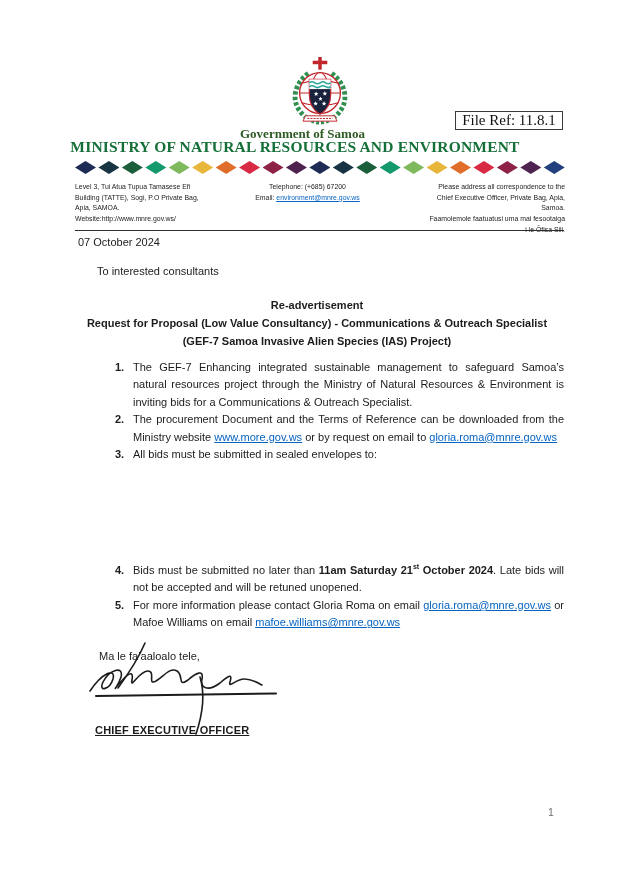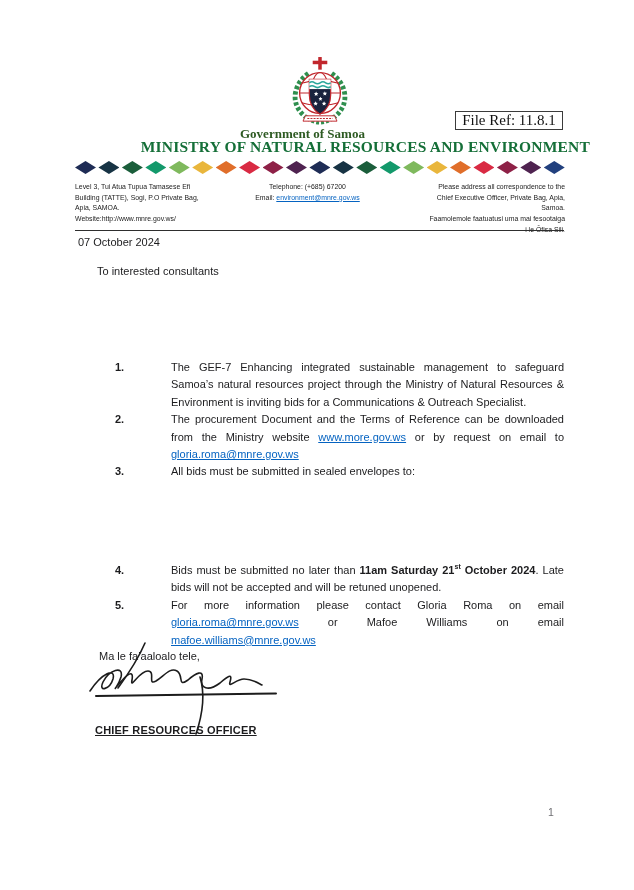--- a/index.html
+++ b/index.html
@@ -12,21 +12,21 @@
   #emblem-caption{
     position:absolute;left:240px;top:126px;width:160px;
     font-family:"Liberation Serif",serif;font-weight:700;font-size:13px;color:#2d5a22;
   }
   #file-ref-box{
     position:absolute;left:455px;top:111px;width:106px;height:17px;
     border:1.3px solid #3b3b3b;display:flex;align-items:center;justify-content:center;
     font-family:"Liberation Serif",serif;font-size:15px;color:#111;
   }
   #ministry-title{
-    position:absolute;left:0;top:138px;width:590px;text-align:right;
+    position:absolute;left:0;top:138px;width:590px;text-align:center;
     font-family:"Liberation Serif",serif;font-weight:700;font-size:15.5px;color:#156f38;
     letter-spacing:.2px;white-space:nowrap;
   }
   #diamond-row{
     position:absolute;left:75px;top:161px;width:490px;height:13px;
     display:flex;justify-content:space-between;align-items:center;
   }
   .diamond{
     width:21px;height:13px;flex:none;
     clip-path:polygon(50% 0,100% 50%,50% 100%,0 50%);
@@ -49,21 +49,21 @@
   #recipient{position:absolute;left:97px;top:263px;}
   #notice-title{
     position:absolute;left:0px;top:297px;width:634px;text-align:center;
     font-weight:700;white-space:pre-line;line-height:17.8px;font-size:11px;
   }
   .num-list{position:absolute;left:115px;width:449px;}
   #list-1{top:359px;}
   #list-2{top:562px;}
   .li-row{display:flex;}
   .li-num{width:18px;flex:none;font-weight:700;}
-  .li-text{flex:1;text-align:justify;margin-left:38px;}
+  .li-text{flex:1;text-align:justify;}
   .seg-b{font-weight:700;}
   .seg-link{color:#0563c1;text-decoration:underline;}
   sup{font-size:7px;line-height:0;}
   #address-block{
     position:absolute;left:115px;top:481px;font-weight:700;white-space:pre-line;
     line-height:17.2px;font-size:11px;
   }
   
   #salutation{position:absolute;left:99px;top:648px;}
   #signature{position:absolute;left:84px;top:641px;width:232px;height:96px;pointer-events:none;z-index:5;}
@@ -157,20 +157,23 @@
 Chief Executive Officer, Private Bag, Apia,
 Samoa.
 Faamolemole faatuatusi uma mai fesootaiga
 i le Ōfisa Sili.</div>
   </div>
 
   <div id="header-divider"></div>
 
   <div id="date" class="body-text">07 October 2024</div>
   <div id="recipient" class="body-text">To interested consultants</div>
+  <div id="notice-title">Re-advertisement
+Request for Proposal (Low Value Consultancy) - Communications &amp; Outreach Specialist
+(GEF-7 Samoa Invasive Alien Species (IAS) Project)</div>
 
   <div id="list-1" class="num-list body-text">
       <div class="li-row">
         <div class="li-num">1.</div>
         <div class="li-text"><span>The GEF-7 Enhancing integrated sustainable management to safeguard Samoa’s natural resources project through the Ministry of Natural Resources &amp; Environment is inviting bids for a Communications &amp; Outreach Specialist.</span></div>
       </div>
       <div class="li-row">
         <div class="li-num">2.</div>
         <div class="li-text"><span>The procurement Document and the Terms of Reference can be downloaded from the Ministry website </span><span class="seg-link">www.more.gov.ws</span><span> or by request on email to </span><span class="seg-link">gloria.roma@mnre.gov.ws</span></div>
       </div>
@@ -196,16 +199,16 @@
 
   <svg id="signature" viewBox="0 0 232 96" xmlns="http://www.w3.org/2000/svg">
     <g fill="none" stroke="#1c1c1c" stroke-width="1.6" stroke-linecap="round">
       <path d="M61,2 C55,16 45,32 34,47"></path>
       <path d="M6,50 C18,32 32,26 29,38 C26,48 14,52 19,41 C25,29 40,24 37,36 C34,46 27,52 35,43 C43,33 50,28 48,39 C46,49 55,30 64,30 C72,30 63,45 72,40 C80,35 86,26 93,30 C100,34 93,47 104,39 C112,32 120,28 118,38 C116,47 124,51 136,42 C143,36 149,31 146,41 C144,48 152,38 160,38 C168,38 174,42 178,44"></path>
       <path d="M12,55 L192,52.5" stroke-width="2"></path>
       <path d="M116,36 C121,52 119,72 112,93"></path>
     </g>
   </svg>
 
-  <div id="signatory-title" class="body-text">CHIEF RESOURCES OFFICER</div>
+  <div id="signatory-title" class="body-text">CHIEF EXECUTIVE OFFICER</div>
 
   <div id="page-number">1</div>
 </div>
 
 </body></html>

